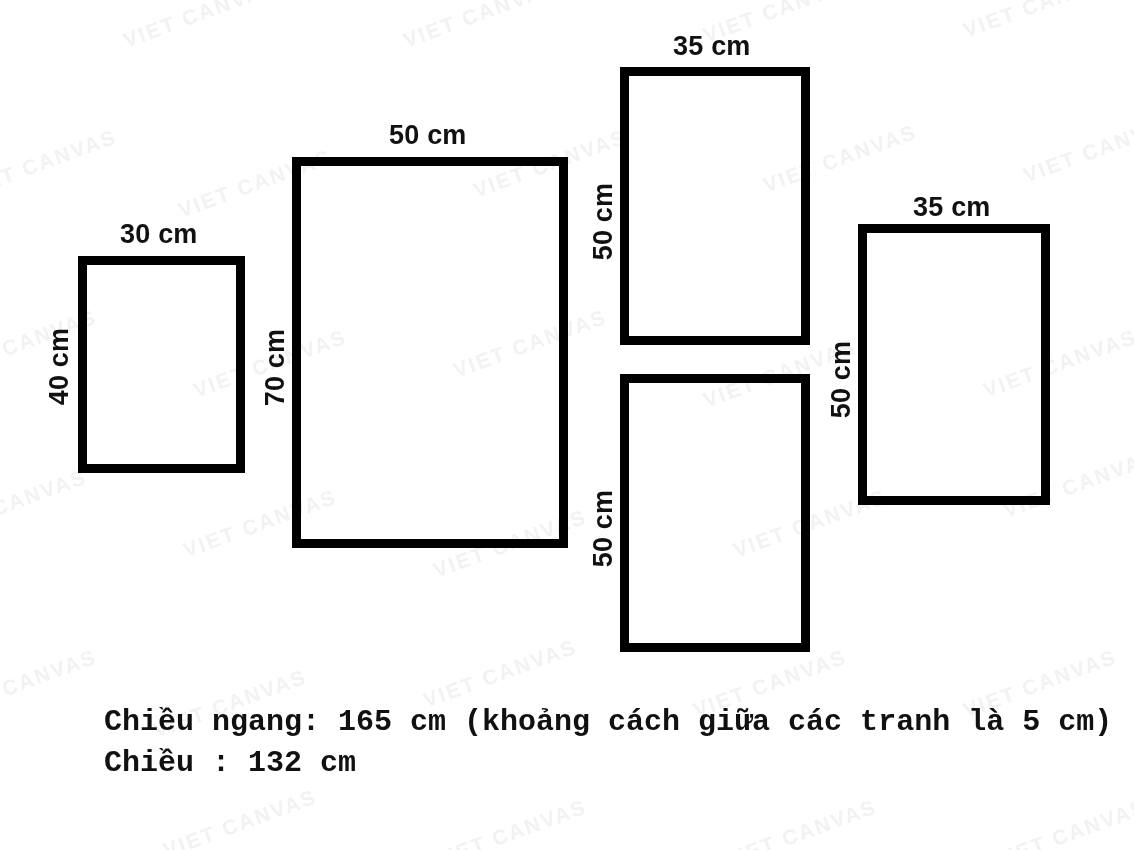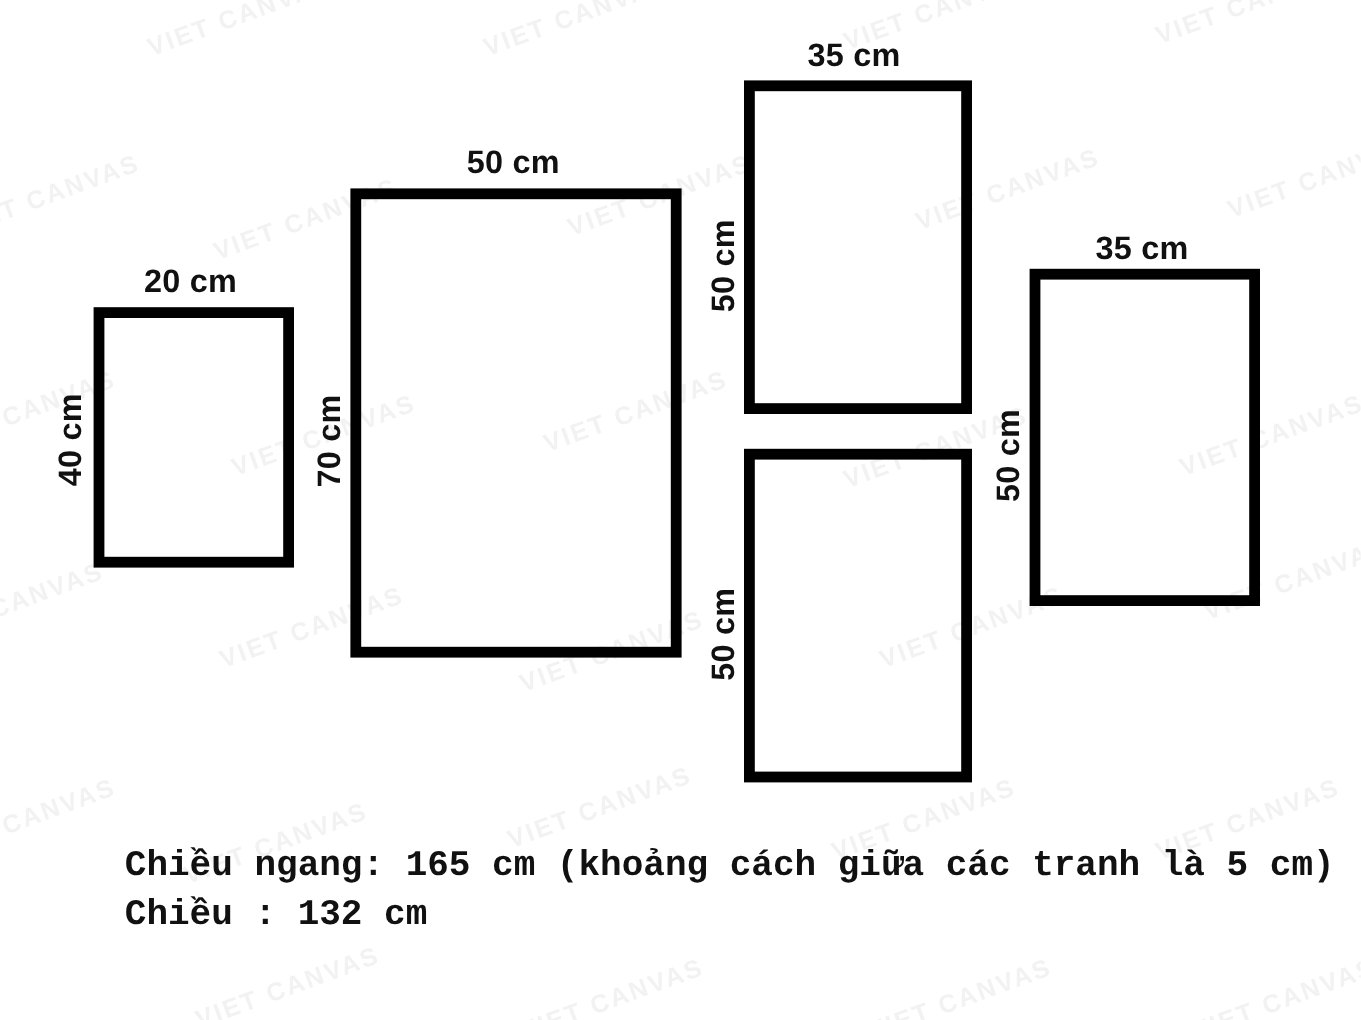--- a/index.html
+++ b/index.html
@@ -119,21 +119,21 @@
       <div class="wm" style="left: 960px; top: 700px; color: rgb(242, 242, 242); transform: rotate(-20deg);">VIET CANVAS</div>
       <div class="wm" style="left: 160px; top: 840px; color: rgb(242, 242, 242); transform: rotate(-20deg);">VIET CANVAS</div>
       <div class="wm" style="left: 430px; top: 850px; color: rgb(242, 242, 242); transform: rotate(-20deg);">VIET CANVAS</div>
       <div class="wm" style="left: 720px; top: 850px; color: rgb(242, 242, 242); transform: rotate(-20deg);">VIET CANVAS</div>
       <div class="wm" style="left: 990px; top: 850px; color: rgb(242, 242, 242); transform: rotate(-20deg);">VIET CANVAS</div>
     </div>
 
   <div id="diagram">
 
     <div class="panel" style="left:78px; top:256px; width:167px; height:217px;"></div>
-    <div class="dim-label" style="left:120px; top:219px;">20 cm</div>
+    <div class="dim-label" style="left:120px; top:219px;">30 cm</div>
     <div class="dim-label vertical" style="left:-1px; top:351px; width:120px; text-align:center;">40 cm</div>
 
     <div class="panel" style="left:292px; top:157px; width:276px; height:391px;"></div>
     <div class="dim-label" style="left:389px; top:120px;">50 cm</div>
     <div class="dim-label vertical" style="left:215px; top:352px; width:120px; text-align:center;">70 cm</div>
 
     <div class="panel" style="left:620px; top:67px; width:190px; height:278px;"></div>
     <div class="dim-label" style="left:673px; top:31px;">35 cm</div>
     <div class="dim-label vertical" style="left:543px; top:206px; width:120px; text-align:center;">50 cm</div>
 

